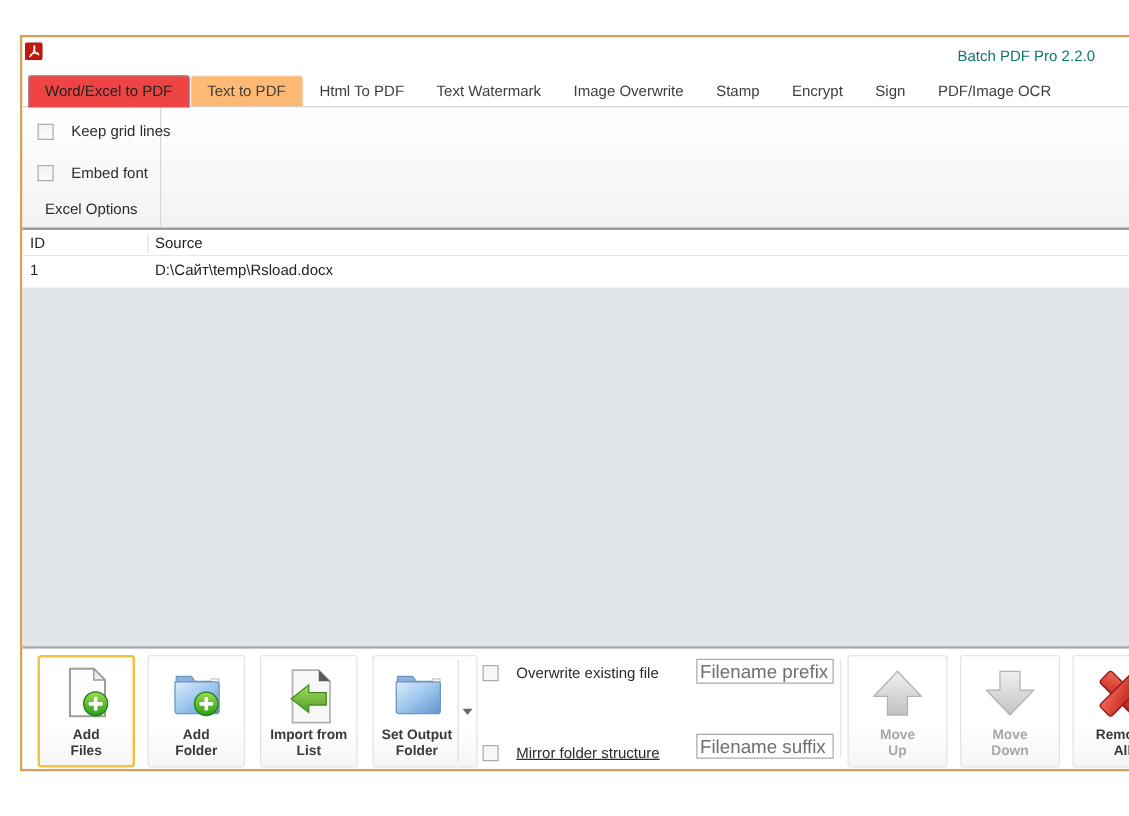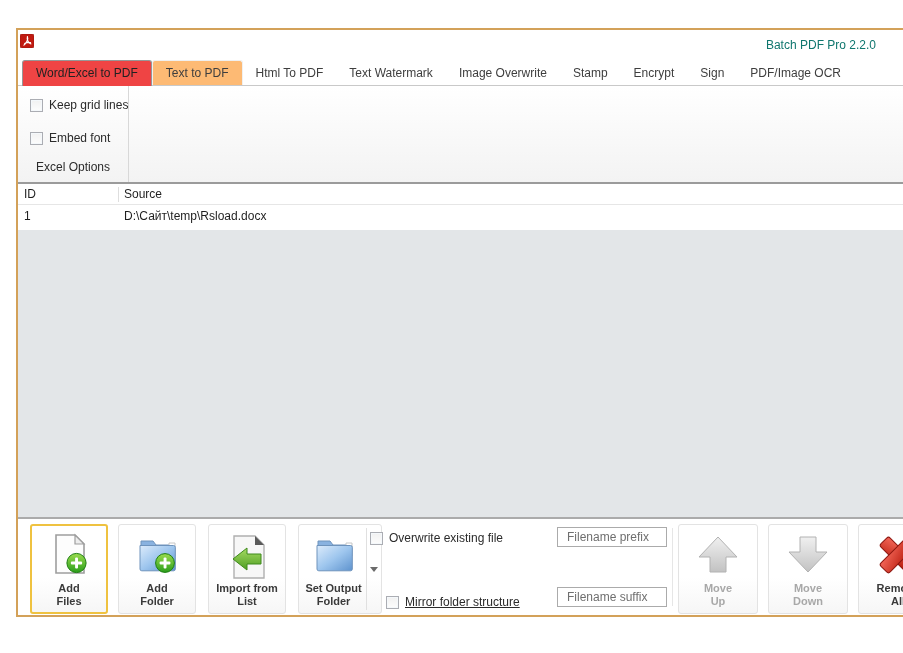--- a/index.html
+++ b/index.html
@@ -21,21 +21,21 @@
   .tab{height:24px;line-height:24px;padding:0 13px;font-size:12px;color:#3E3E3E;
     border-radius:3px 3px 0 0;white-space:nowrap;cursor:default;}
   .tab.active{background:#ef4444;border:1px solid #979797;border-bottom:none;height:26px;
     line-height:25px;margin-bottom:-1px;z-index:2;color:#222;}
   .tab.lite{background:#fdba74;border:1px solid #F0F0F0;border-bottom:none;height:25px;line-height:24px;text-align:right;}
 
   
   .tabpanel{position:absolute;left:0;top:56px;right:0;height:96px;
     background:linear-gradient(180deg,#FFFFFF 0%,#F3F3F3 100%);}
   .group-divider{position:absolute;left:110px;top:0;bottom:0;width:1px;background:#D8D8D8;}
-  .cb-row{position:absolute;display:flex;align-items:center;gap:6px;font-size:12px;color:#2B2B2B;}
+  .cb-row{position:absolute;display:flex;align-items:center;gap:14px;font-size:12px;color:#2B2B2B;}
   .cb{width:13px;height:13px;border:1px solid #ABADB3;flex:0 0 13px;
     background:linear-gradient(180deg,#F1F1F1,#FDFDFD);box-shadow:inset 0 0 0 1px #F4F8FB;}
   .group-title{position:absolute;left:0;top:74px;width:110px;text-align:center;
     font-size:12px;color:#2B2B2B;}
 
   
   .grid{position:absolute;left:0;top:152px;right:0;height:337px;background:#E3E6E8;
     border-top:2px solid #9B9B9B;border-bottom:2px solid #ABABAB;}
   .grid-white{position:absolute;left:0;top:0;right:0;height:46px;background:#fff;}
   .grid-header{position:relative;height:21px;border-bottom:1px solid #E6E6E6;
@@ -54,21 +54,21 @@
   .btn.focus{border:2px solid #EFC240;padding:6px 1px 4px 1px;}
   .btn-label{font-size:11px;line-height:13px;color:#3A3A3A;text-align:center;white-space:pre-line;font-weight:bold;}
   .btn.disabled .btn-label{color:#A8A8A8;}
   .btn .ic{flex:0 0 auto;}
   .split-zone{position:absolute;right:0;top:3px;bottom:3px;width:15px;border-left:1px solid #E0E0E0;
     display:flex;align-items:center;justify-content:center;}
   .split-zone .tri{width:0;height:0;border-left:4px solid transparent;border-right:4px solid transparent;
     border-top:5px solid #6B6B6B;}
   .tb-sep{position:absolute;left:654px;top:9px;height:78px;width:1px;background:#E6E6E6;}
   .tb-input{position:absolute;left:539px;width:110px;height:20px;border:1px solid #ABABAB;
-    font-size:12px;font-family:"Liberation Sans",sans-serif;padding:0 9px;color:#444;outline:none;}
+    font-size:15px;font-family:"Liberation Sans",sans-serif;padding:0 2px;color:#444;outline:none;}
   .tb-input::placeholder{color:#6F6F6F;opacity:1;}
 </style>
 </head>
 <body>
 
 <svg width="0" height="0" style="position:absolute" aria-hidden="true">
   <defs>
     <linearGradient id="gGreen" x1="0" y1="0" x2="0" y2="1">
       <stop offset="0" stop-color="#9BDC4E"></stop>
         <stop offset="1" stop-color="#2B9E1B"></stop>
@@ -187,21 +187,21 @@
         <path d="M34 11 h6 v13 l-6 -4 z" fill="#FFFFFF" stroke="#C6C6C6"></path>
         <path d="M5 13.5 h33.5 a1.8 1.8 0 0 1 1.8 1.8 V37 a1.8 1.8 0 0 1 -1.8 1.8 H6.8 A1.8 1.8 0 0 1 5 37 z" fill="url(#gBlue)" stroke="#6E93BC"></path>
       </svg>
       <span class="btn-label" style="margin-right:13px">Set Output
 Folder</span>
       <span class="split-zone">
         <span class="tri"></span>
       </span>
     </div>
 
-    <label class="cb-row" style="left:352px;top:12px;">
+    <label class="cb-row" style="left:368px;top:12px;">
       <span class="cb"></span>
       <span>Overwrite existing file</span>
     </label>
 
     <label class="cb-row" style="left:368px;top:76px;text-decoration:underline;">
       <span class="cb"></span>
       <span>Mirror folder structure</span>
     </label>
 
     <input class="tb-input" style="top: 8px;" placeholder="Filename prefix">

